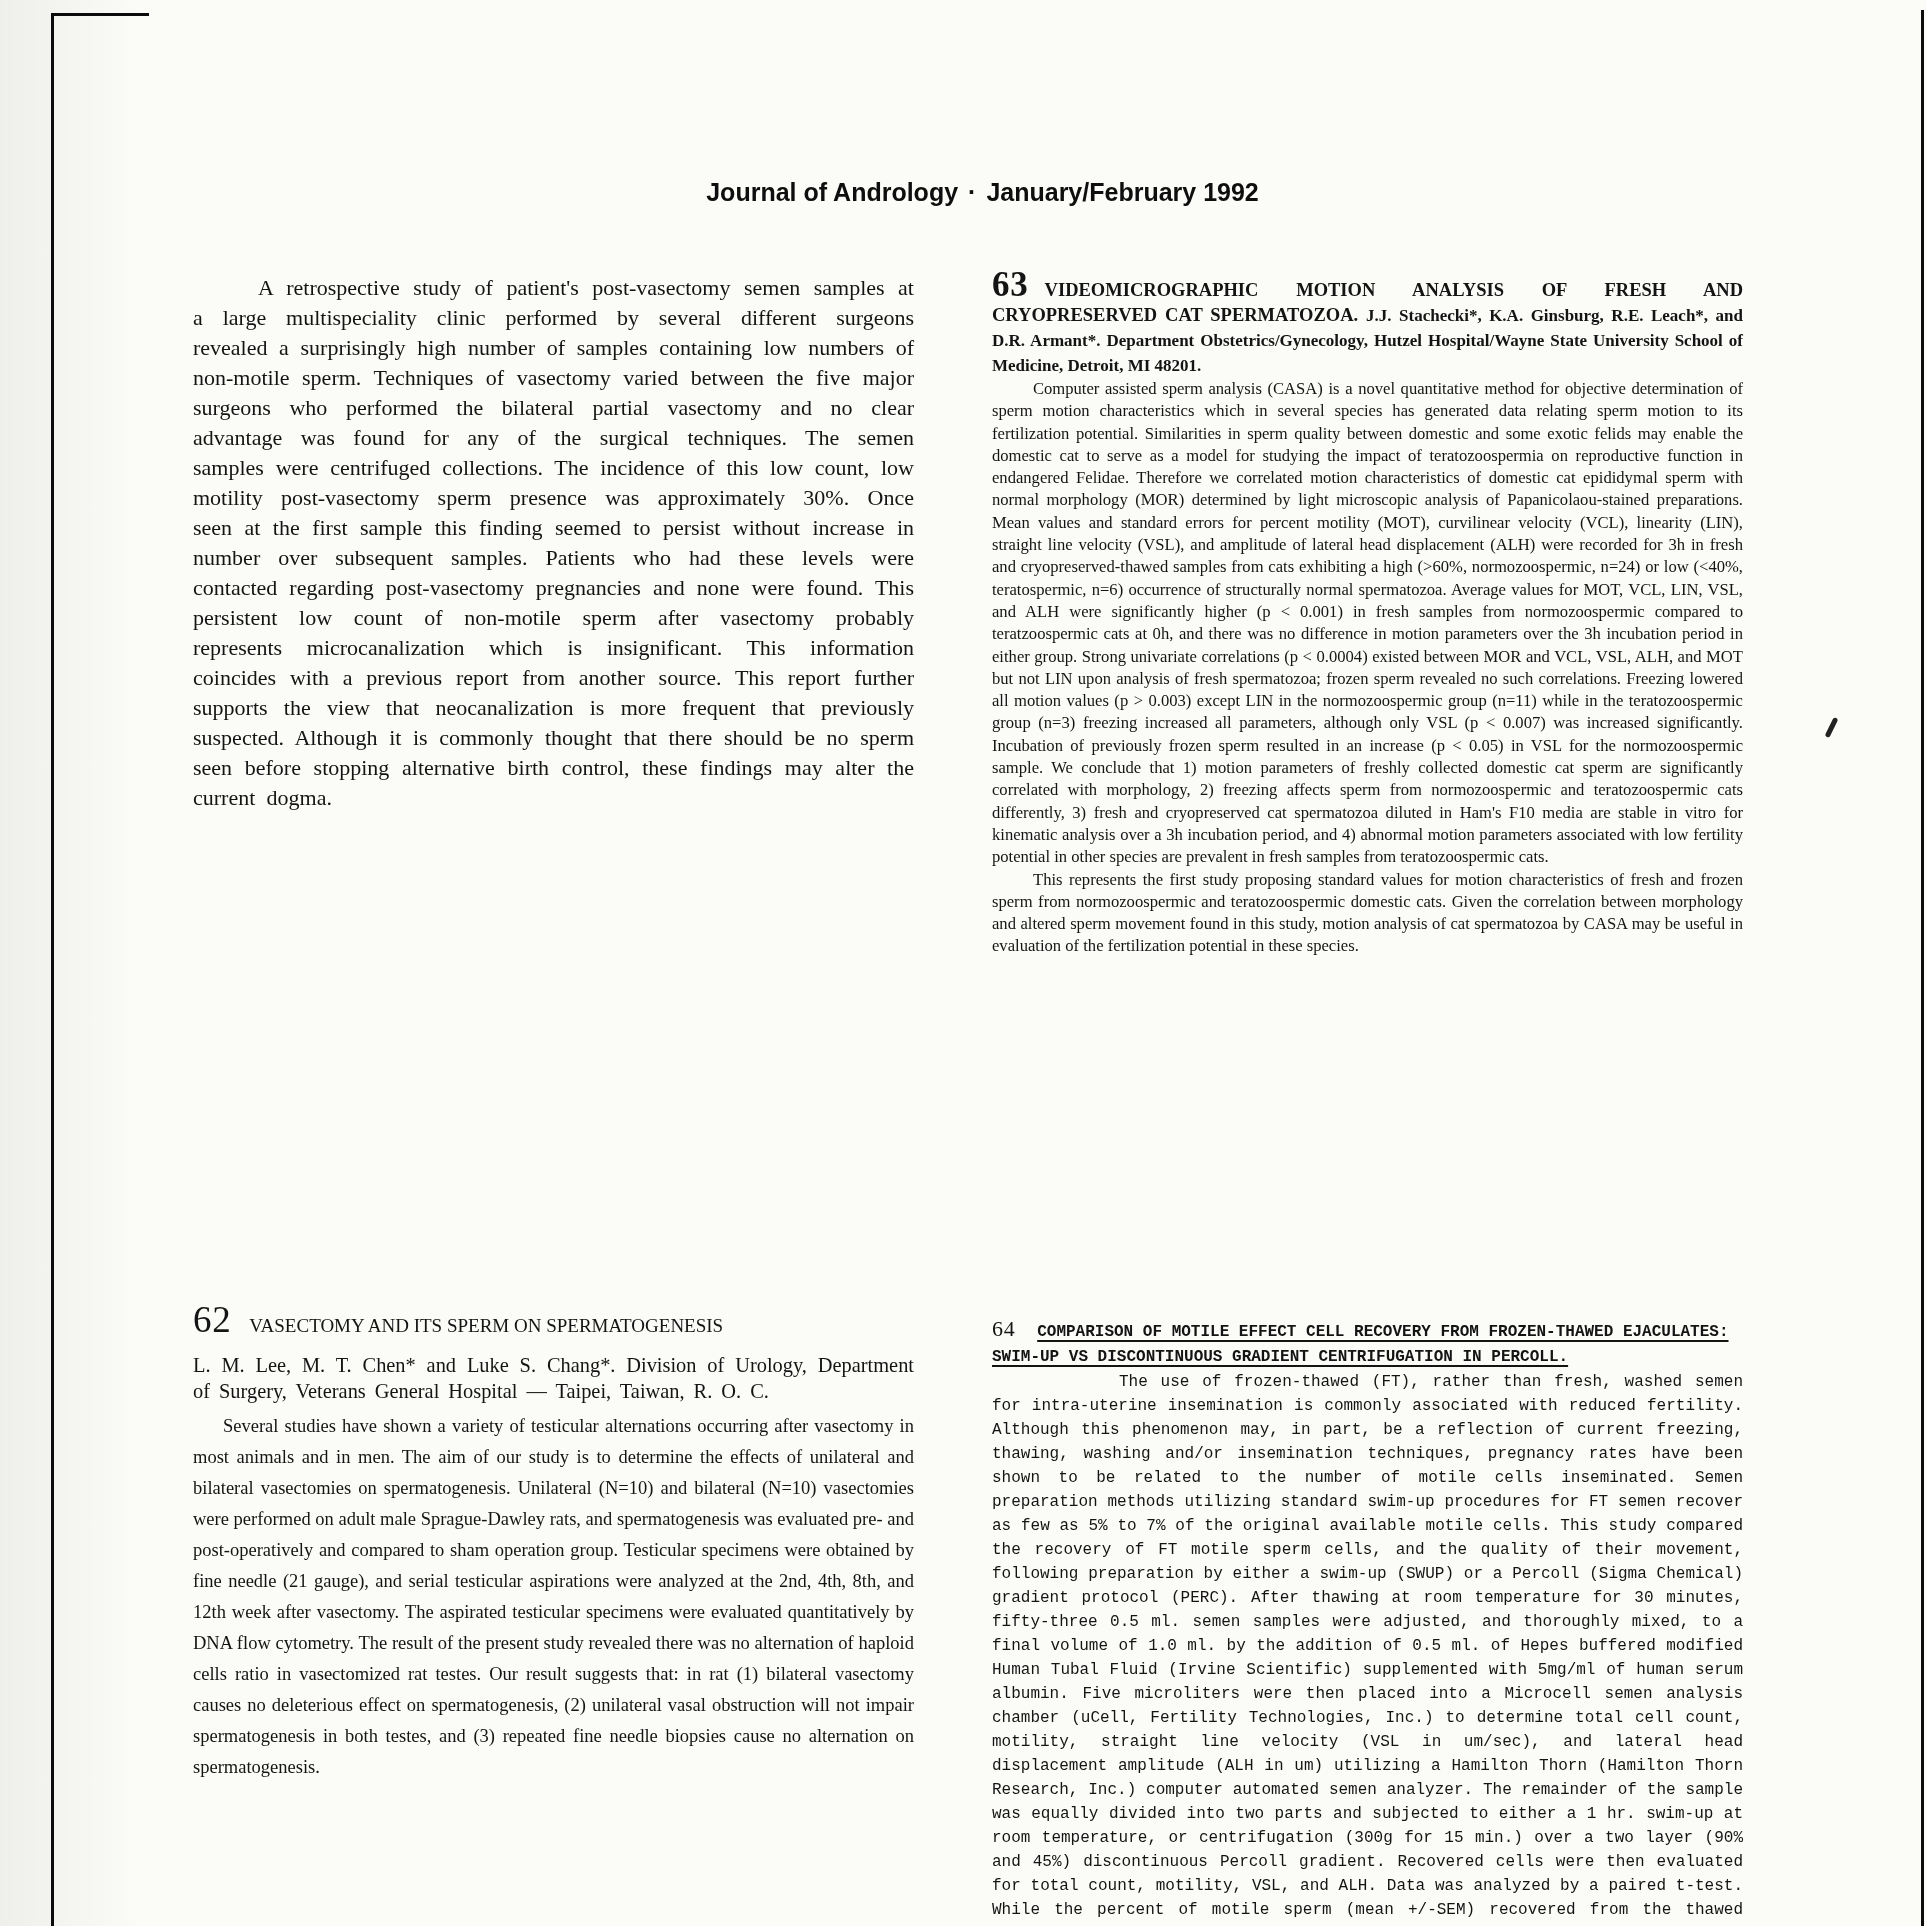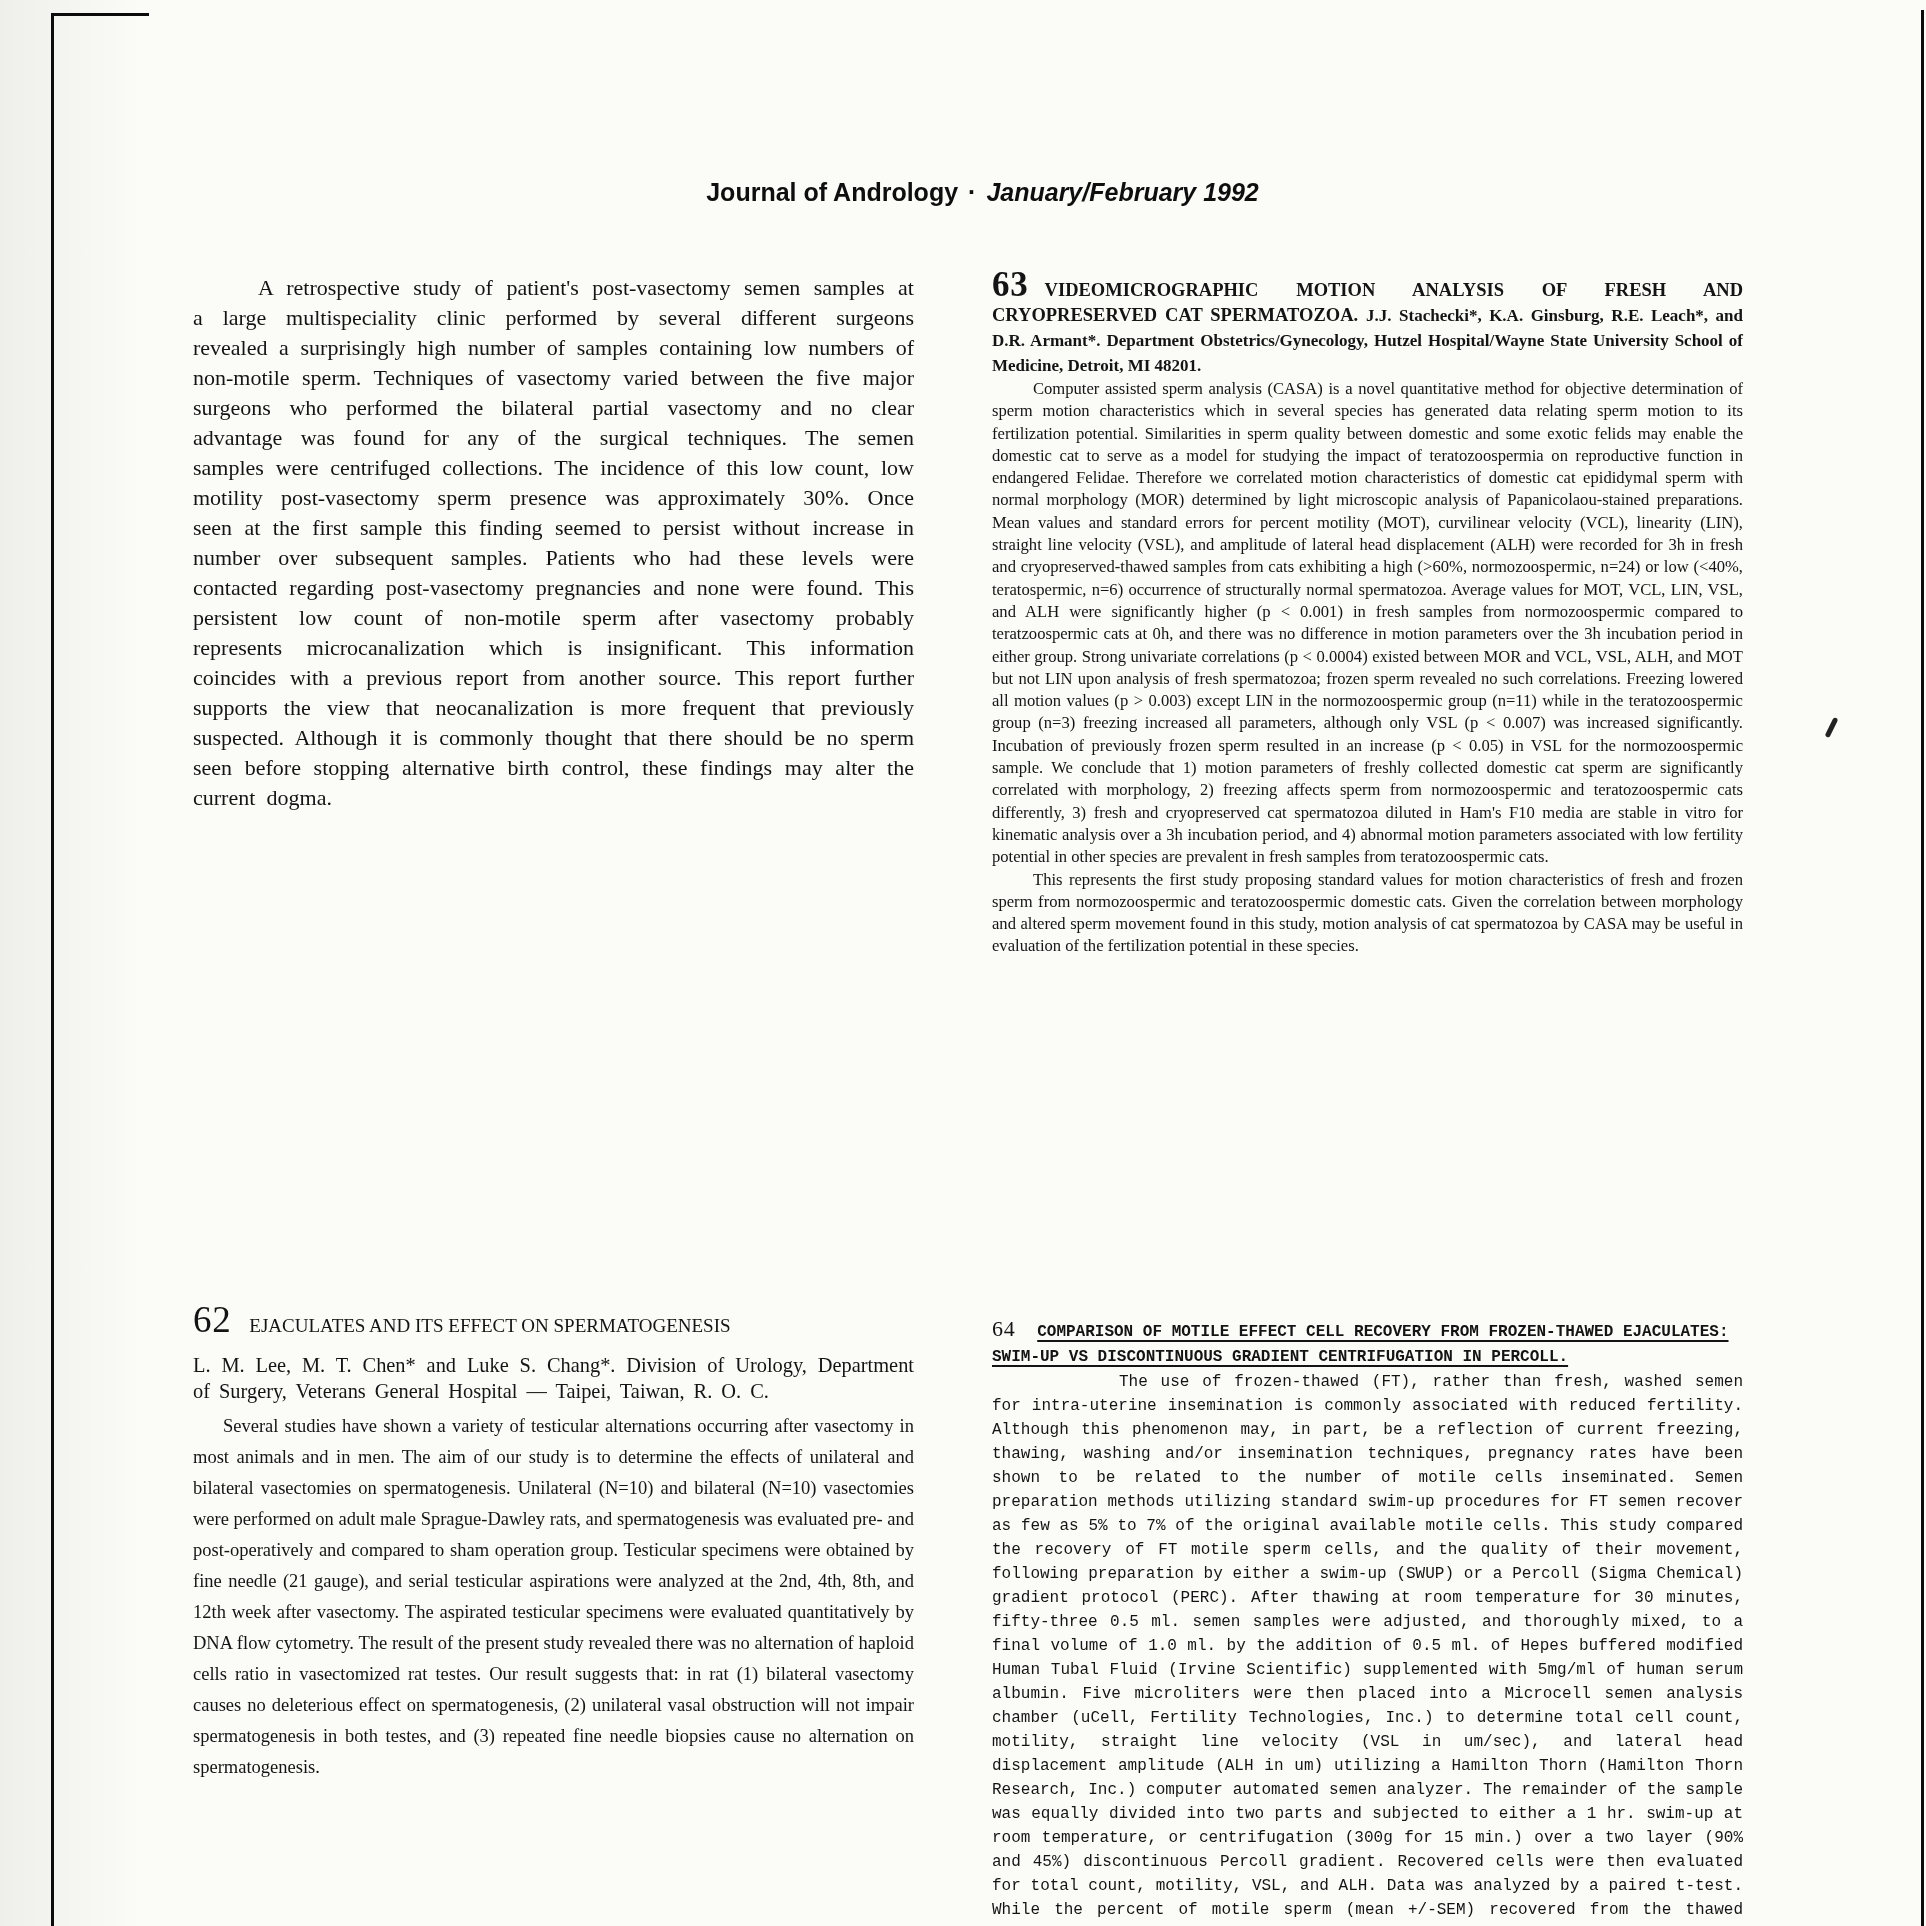--- a/index.html
+++ b/index.html
@@ -9,21 +9,21 @@
   .edge-shade{position:absolute;left:0;top:0;width:143px;height:2542px;
         background:linear-gradient(90deg,rgba(0,0,0,0.05),rgba(0,0,0,0));}
   .bar-left{position:absolute;left:51px;top:14.6px;width:3.1px;height:2512px;background:#0b0b0b;}
   .bar-right{position:absolute;left:1921px;top:10px;width:3.1px;height:2509px;background:#0b0b0b;}
   .tick-top{position:absolute;left:51px;top:12.7px;width:98px;height:3.1px;background:#0b0b0b;}
   .speck{position:absolute;left:1829px;top:717px;width:5px;height:21px;background:#222;
         border-radius:3.1px;transform:rotate(26deg);}
 
   .header{position:absolute;top:178px;left:0;width:1965px;text-align:center;
         font-family:"Liberation Sans",sans-serif;font-weight:bold;font-size:25px;color:#0e0e0e;}
-  .header .issue{font-style:italic;text-align:right;}
+  .header .issue{text-align:right;}
   .header .dot{margin:0 10px;}
 
   .abs{position:absolute;text-align:justify;}
   .abs p{margin:0;}
   .num{letter-spacing:0.8px;}
 
   .a61{left:193px;top:262px;width:721px;}
   .h61{font-size:24px;line-height:36px;}
   .h61 .num{font-size:39px;margin-right:20px;}
   .b61{margin-top:10.8px !important;font-size:22px;line-height:30px;word-spacing:5.8px;text-indent:65px;}
@@ -57,21 +57,21 @@
   <div class="tick-top"></div>
   <div class="speck"></div>
 
   <div class="header"><span>Journal of Andrology</span><span class="dot">·</span><span class="issue">January/February 1992</span></div>
 
   <section class="abs a61">
     <p class="b61">A retrospective study of patient's post-vasectomy semen samples at a large multispeciality clinic performed by several different surgeons revealed a surprisingly high number of samples containing low numbers of non-motile sperm. Techniques of vasectomy varied between the five major surgeons who performed the bilateral partial vasectomy and no clear advantage was found for any of the surgical techniques. The semen samples were centrifuged collections. The incidence of this low count, low motility post-vasectomy sperm presence was approximately 30%. Once seen at the first sample this finding seemed to persist without increase in number over subsequent samples. Patients who had these levels were contacted regarding post-vasectomy pregnancies and none were found. This persistent low count of non-motile sperm after vasectomy probably represents microcanalization which is insignificant. This information coincides with a previous report from another source. This report further supports the view that neocanalization is more frequent that previously suspected. Although it is commonly thought that there should be no sperm seen before stopping alternative birth control, these findings may alter the current dogma.</p>
   </section>
 
   <section class="abs a62">
-    <p class="h62"><span class="num">62</span><span>EJACULATES AND ITS EFFECT ON SPERMATOGENESIS</span></p>
+    <p class="h62"><span class="num">62</span><span>VASECTOMY AND ITS SPERM ON SPERMATOGENESIS</span></p>
     <p class="auth62">L. M. Lee, M. T. Chen* and Luke S. Chang*. Division of Urology, Department of Surgery, Veterans General Hospital — Taipei, Taiwan, R. O. C.</p>
     <p class="b62">Several studies have shown a variety of testicular alternations occurring after vasectomy in most animals and in men. The aim of our study is to determine the effects of unilateral and bilateral vasectomies on spermatogenesis. Unilateral (N=10) and bilateral (N=10) vasectomies were performed on adult male Sprague-Dawley rats, and spermatogenesis was evaluated pre- and post-operatively and compared to sham operation group. Testicular specimens were obtained by fine needle (21 gauge), and serial testicular aspirations were analyzed at the 2nd, 4th, 8th, and 12th week after vasectomy. The aspirated testicular specimens were evaluated quantitatively by DNA flow cytometry. The result of the present study revealed there was no alternation of haploid cells ratio in vasectomized rat testes. Our result suggests that: in rat (1) bilateral vasectomy causes no deleterious effect on spermatogenesis, (2) unilateral vasal obstruction will not impair spermatogenesis in both testes, and (3) repeated fine needle biopsies cause no alternation on spermatogenesis.</p>
   </section>
 
   <section class="abs a63">
     <p class="h63"><span class="num">63</span><span>VIDEOMICROGRAPHIC MOTION ANALYSIS OF FRESH AND CRYOPRESERVED CAT SPERMATOZOA.</span> <span class="auth">J.J. Stachecki*, K.A. Ginsburg, R.E. Leach*, and D.R. Armant*. Department Obstetrics/Gynecology, Hutzel Hospital/Wayne State University School of Medicine, Detroit, MI 48201.</span></p>
     <p class="b63p">Computer assisted sperm analysis (CASA) is a novel quantitative method for objective determination of sperm motion characteristics which in several species has generated data relating sperm motion to its fertilization potential. Similarities in sperm quality between domestic and some exotic felids may enable the domestic cat to serve as a model for studying the impact of teratozoospermia on reproductive function in endangered Felidae. Therefore we correlated motion characteristics of domestic cat epididymal sperm with normal morphology (MOR) determined by light microscopic analysis of Papanicolaou-stained preparations. Mean values and standard errors for percent motility (MOT), curvilinear velocity (VCL), linearity (LIN), straight line velocity (VSL), and amplitude of lateral head displacement (ALH) were recorded for 3h in fresh and cryopreserved-thawed samples from cats exhibiting a high (&gt;60%, normozoospermic, n=24) or low (&lt;40%, teratospermic, n=6) occurrence of structurally normal spermatozoa. Average values for MOT, VCL, LIN, VSL, and ALH were significantly higher (p &lt; 0.001) in fresh samples from normozoospermic compared to teratzoospermic cats at 0h, and there was no difference in motion parameters over the 3h incubation period in either group. Strong univariate correlations (p &lt; 0.0004) existed between MOR and VCL, VSL, ALH, and MOT but not LIN upon analysis of fresh spermatozoa; frozen sperm revealed no such correlations. Freezing lowered all motion values (p &gt; 0.003) except LIN in the normozoospermic group (n=11) while in the teratozoospermic group (n=3) freezing increased all parameters, although only VSL (p &lt; 0.007) was increased significantly. Incubation of previously frozen sperm resulted in an increase (p &lt; 0.05) in VSL for the normozoospermic sample. We conclude that 1) motion parameters of freshly collected domestic cat sperm are significantly correlated with morphology, 2) freezing affects sperm from normozoospermic and teratozoospermic cats differently, 3) fresh and cryopreserved cat spermatozoa diluted in Ham's F10 media are stable in vitro for kinematic analysis over a 3h incubation period, and 4) abnormal motion parameters associated with low fertility potential in other species are prevalent in fresh samples from teratozoospermic cats.</p>
     <p class="b63p">This represents the first study proposing standard values for motion characteristics of fresh and frozen sperm from normozoospermic and teratozoospermic domestic cats. Given the correlation between morphology and altered sperm movement found in this study, motion analysis of cat spermatozoa by CASA may be useful in evaluation of the fertilization potential in these species.</p>
   </section>
 

